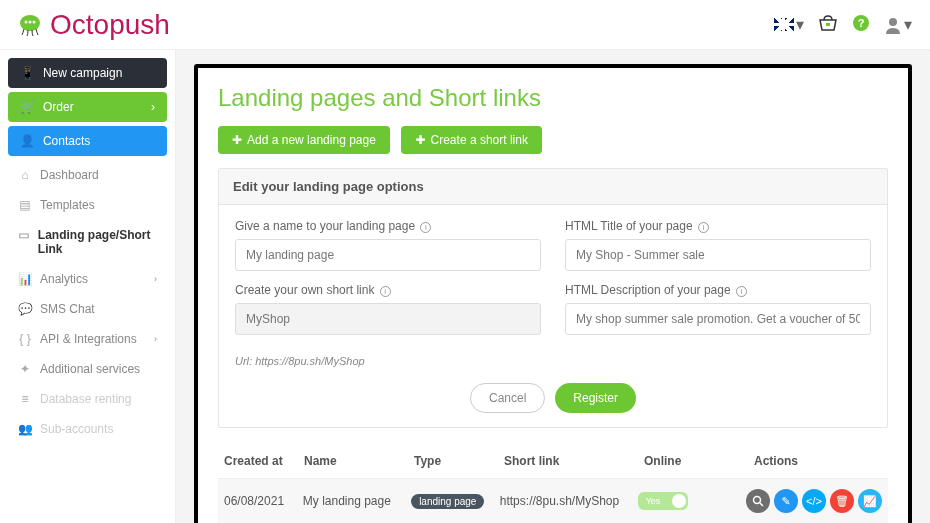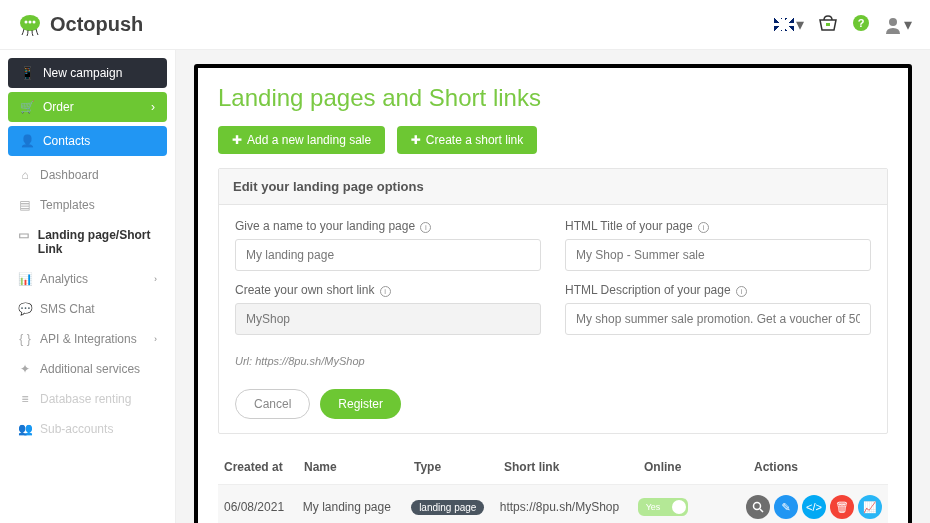--- a/index.html
+++ b/index.html
@@ -1,20 +1,20 @@
 <!DOCTYPE html>
 <html><head>
 <meta charset="utf-8">
 <style>
 *{box-sizing:border-box;margin:0;padding:0;font-family:"Segoe UI",Arial,sans-serif}
 body{background:#fff;width:930px;height:523px;overflow:hidden;font-size:13px;color:#555}
 .topbar{height:50px;display:flex;align-items:center;padding:0 18px;justify-content:space-between;border-bottom:1px solid #eee}
 .brand{display:flex;align-items:center;gap:8px}
 .brand-logo{width:24px;height:24px}
-.brand-name{font-size:20px;color:#404040;font-weight:700}
+.brand-name{font-size:28px;color:#be185d;font-weight:400}
 .top-icons{display:flex;align-items:center;gap:14px}
 .top-icons span{color:#666;font-size:16px}
 .wrap{display:flex;height:473px}
 .sidebar{width:176px;background:#fff;padding:8px;border-right:1px solid #eee}
 .side-btn{display:flex;align-items:center;gap:8px;padding:8px 12px;border-radius:4px;margin-bottom:4px;font-size:12px;cursor:pointer;color:#fff}
 .side-dark{background:#2b2f38}
 .side-green{background:#6dc733;justify-content:space-between}
 .side-blue{background:#2196f3}
 .side-link{display:flex;align-items:center;gap:8px;padding:8px 10px;color:#888;font-size:12px;cursor:pointer;justify-content:space-between}
 .side-link.active{color:#333;font-weight:600}
@@ -26,21 +26,21 @@
 .btn-grn{background:#6dc733;color:#fff;border:none;padding:7px 14px;border-radius:4px;font-size:12px;cursor:pointer;display:inline-flex;align-items:center;gap:5px;margin-right:8px}
 .panel{border:1px solid #e5e5e5;border-radius:2px;margin-top:14px}
 .panel-hd{background:#f7f7f7;padding:10px 14px;font-size:13px;font-weight:600;color:#555;border-bottom:1px solid #e5e5e5}
 .panel-bd{padding:14px 16px}
 .row{display:flex;gap:24px;margin-bottom:12px}
 .col{flex:1}
 .lbl{font-size:12px;color:#666;margin-bottom:6px;display:block}
 .inp{width:100%;padding:8px 10px;border:1px solid #ddd;border-radius:3px;font-size:12px;color:#777}
 .inp[readonly]{background:#f3f3f3}
 .hint{font-size:11px;font-style:italic;color:#888;margin-top:20px}
-.actions{display:flex;gap:10px;margin-top:22px}
+.actions{display:flex;justify-content:center;gap:10px;margin-top:16px}
 .btn-outline{background:#fff;border:1px solid #ccc;color:#888;padding:7px 18px;border-radius:16px;font-size:12px;cursor:pointer}
 .btn-reg{background:#6dc733;border:none;color:#fff;padding:7px 18px;border-radius:16px;font-size:12px;cursor:pointer}
 .tbl{margin-top:16px}
 .th,.tr{display:flex;padding:10px 6px;font-size:12px}
 .th{color:#555;font-weight:600;border-bottom:1px solid #eee}
 .tr{background:#f7f7f7;align-items:center}
 .c1{width:80px}.c2{width:110px}.c3{width:90px}.c4{width:140px}.c5{width:110px}.c6{flex:1;display:flex;justify-content:flex-end;gap:4px}
 .badge{background:#4a5560;color:#fff;font-size:10px;padding:2px 8px;border-radius:10px}
 .toggle{width:50px;height:18px;background:#b4e896;border-radius:6px;position:relative;font-size:9px;color:#fff;line-height:18px;padding-left:8px}
 .toggle::after{content:"";width:14px;height:14px;background:#fff;border-radius:50%;position:absolute;right:2px;top:2px}
@@ -167,21 +167,21 @@
         </span>
       </div>
   </div>
 
   <div class="main">
     <div class="card">
       <h1>Landing pages and Short links</h1>
       <div>
         <button class="btn-grn">
             <span>✚</span>
-            <span>Add a new landing sale</span>
+            <span>Add a new landing page</span>
           </button>
         <button class="btn-grn">
             <span>✚</span>
             <span>Create a short link</span>
           </button>
       </div>
 
       <div class="panel">
         <div class="panel-hd">Edit your landing page options</div>
         <div class="panel-bd">

